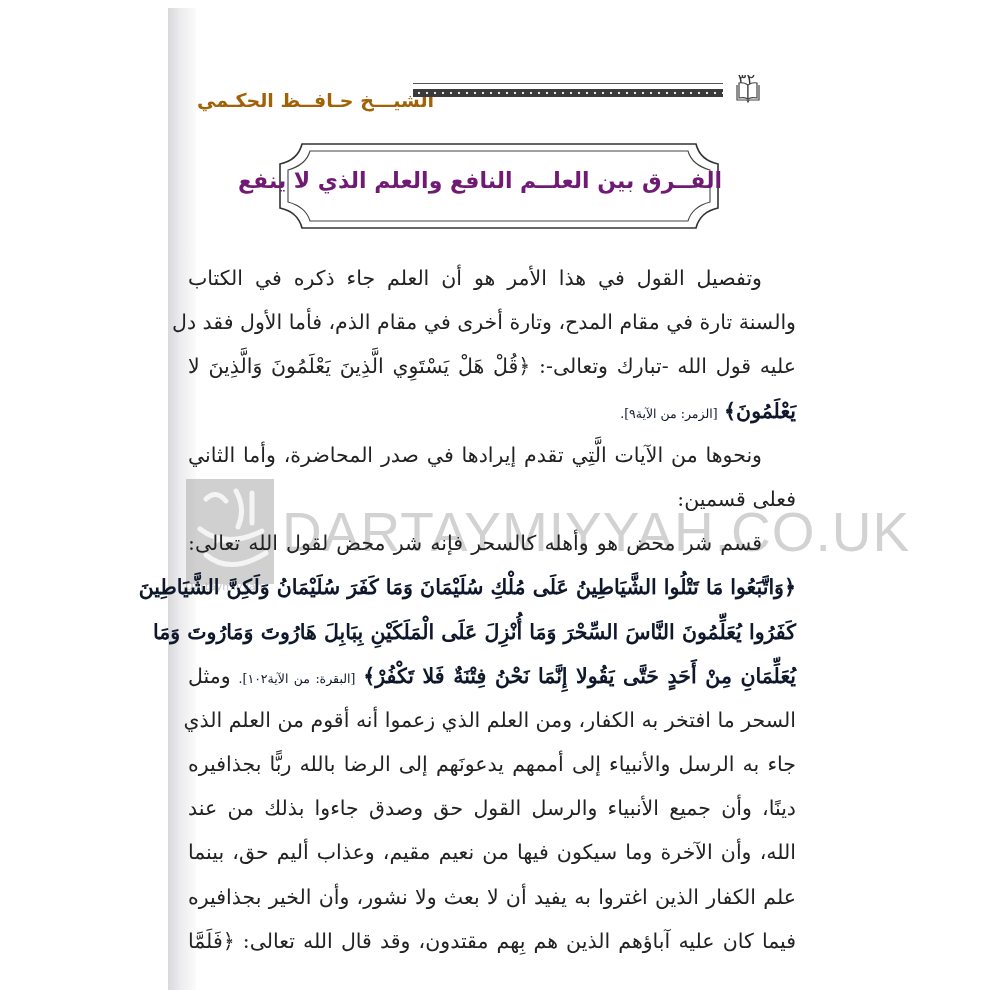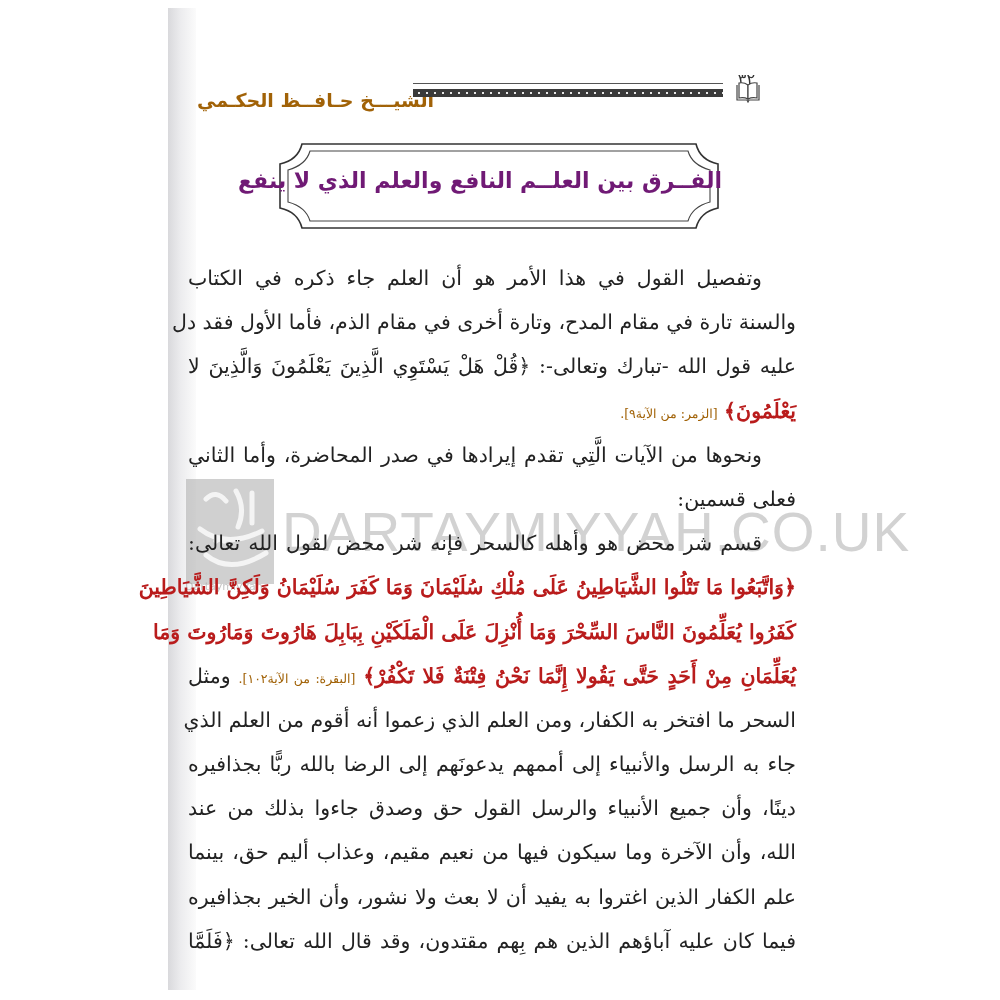--- a/index.html
+++ b/index.html
@@ -92,22 +92,22 @@
       direction: rtl;
       text-align: justify;
       font-family: "DejaVu Serif", serif;
       font-size: 20.5px;
       line-height: 44.2px;
       color: #222;
     }
     .line { display: block; text-align: justify; text-align-last: justify; white-space: nowrap; height: 44.2px; overflow: visible; }
     .line.last { text-align-last: right; }
     .indent { padding-right: 34px; }
-    .quran { font-weight: bold; color: #b91c1c; }
-    .ref { font-size: 12.5px; color: #a16207; font-weight: normal; }
+    .quran { font-weight: bold; color: #0f172a; }
+    .ref { font-size: 12.5px; color: #0f172a; font-weight: normal; }
 
     .watermark-logo {
       position: absolute;
       left: 186px; top: 479px;
       width: 88px; height: 105px;
       background: rgba(170,170,170,0.55);
     }
     .watermark-logo svg { position: absolute; left: 0; top: 0; }
     .watermark-text {
       position: absolute;

